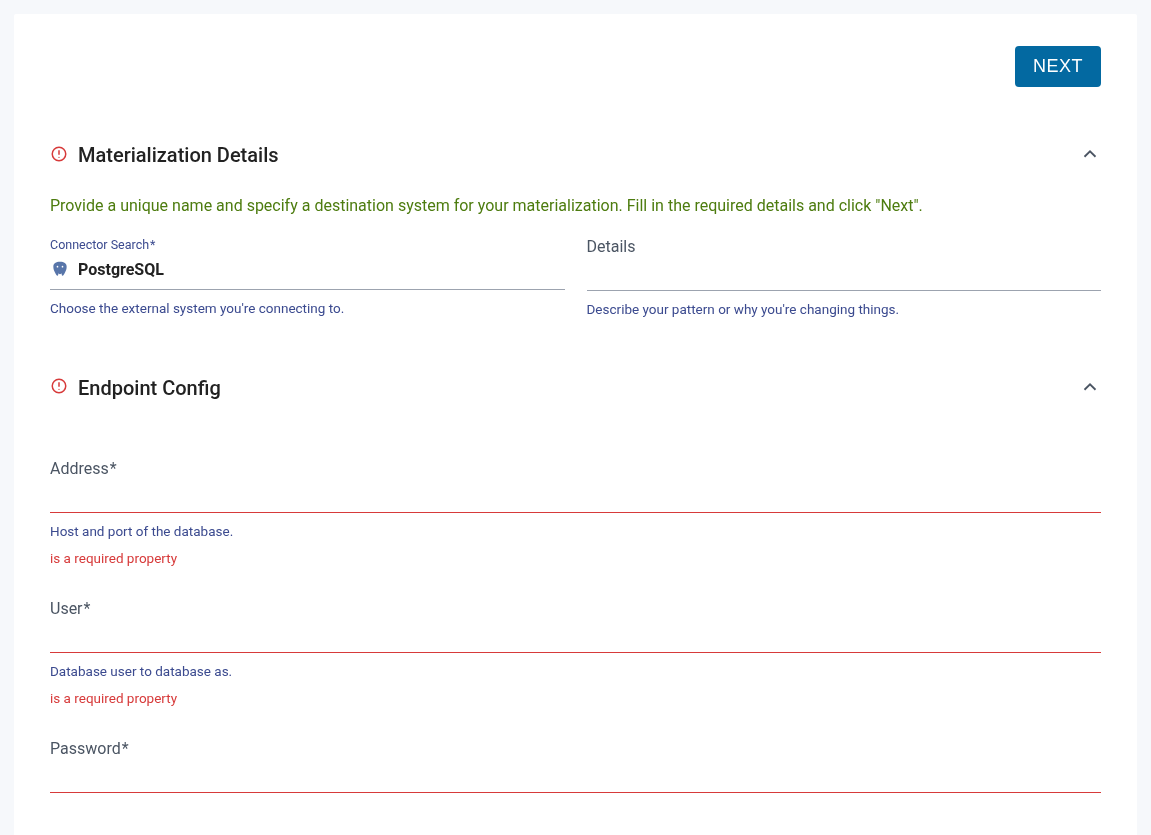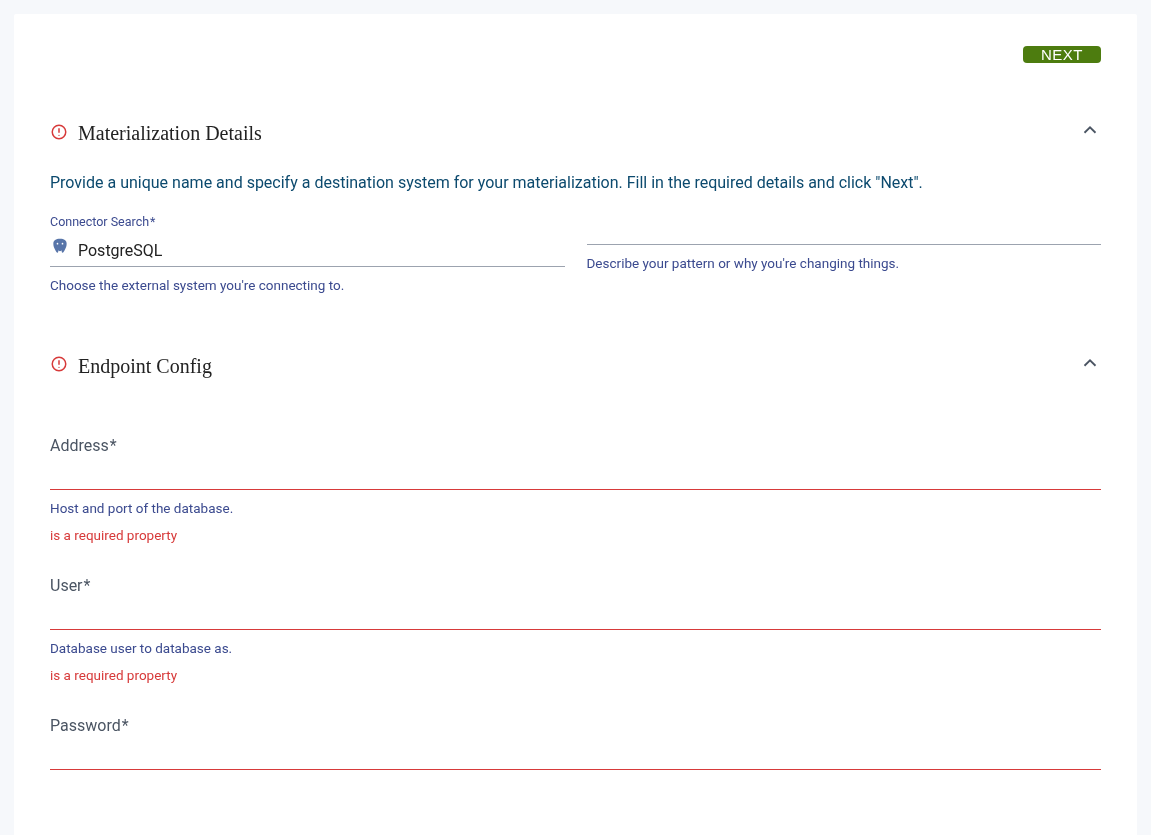--- a/index.html
+++ b/index.html
@@ -15,37 +15,36 @@
     padding: 32px 36px 40px 36px;
     border-radius: 2px;
     min-height: 800px;
   }
   .top-actions {
     display: flex;
     justify-content: flex-end;
     margin-bottom: 56px;
   }
   .btn-primary {
-    background: #4d7c0f;
+    background: #0369a1;
     color: #fff;
     border: none;
-    padding: 0 18px;
-    font-size: 15px;
+    padding: 10px 18px;
+    font-size: 18px;
     font-weight: 500;
     letter-spacing: 0.5px;
     border-radius: 4px;
     cursor: pointer;
   }
   .section-header {
     display: flex;
-    align-items: flex-end;
+    align-items: flex-start;
     justify-content: space-between;
     cursor: pointer;
     margin-bottom: 28px;
-    font-family: Liberation Serif, serif;
   }
   .section-title-wrap {
     display: flex;
     align-items: center;
     gap: 10px;
   }
   .section-title {
     font-size: 20px;
     font-weight: 500;
     color: #222;
@@ -53,21 +52,21 @@
   .alert-icon {
     width: 18px; height: 18px;
     color: #d73a3a;
   }
   .chevron-icon {
     width: 22px; height: 22px;
     color: #4b5563;
   }
   .section-desc {
     font-size: 16px;
-    color: #0c4a6e;
+    color: #4d7c0f;
     margin-bottom: 22px;
   }
   .row3 {
     display: grid;
     grid-template-columns: 1fr 1fr;
     gap: 22px;
     margin-bottom: 56px;
   }
   .field-group { }
   .field-label {
@@ -88,24 +87,25 @@
     width: 100%;
     font-size: 16px;
     padding: 6px 0 6px 0;
     outline: none;
     background: transparent;
     color: #222;
   }
   .input-line.err { border-bottom-color: #d73a3a; }
   .connector-row {
     display: flex;
-    align-items: flex-end;
+    align-items: flex-start;
     gap: 8px;
     border-bottom: 1px solid #9ca3af;
     padding: 4px 0 6px 0;
+    font-weight: bold;
   }
   .connector-icon {
     width: 20px; height: 20px;
     color: #3b5d9a;
   }
   .connector-name { font-size: 16px; color: #222; }
   .helper {
     font-size: 13.5px;
     color: #3b4a8f;
     margin-top: 8px;
@@ -163,20 +163,21 @@
               <circle cx="15" cy="8" r="1" fill="#fff"></circle>
           </svg>
         </span>
         <span class="connector-name">PostgreSQL</span>
       </div>
       <div class="helper">Choose the external system you're connecting to.</div>
     </div>
 
 
     <div class="field-group">
+      <label class="field-label big">Details</label>
       <input class="input-line" type="text" style="">
       <div class="helper">Describe your pattern or why you're changing things.</div>
     </div>
   </div>
 
   <div class="section-header">
     <div class="section-title-wrap">
       <span>
         <svg class="alert-icon" viewBox="0 0 24 24" fill="none" stroke="currentColor" stroke-width="2">
           <circle cx="12" cy="12" r="9"></circle>

